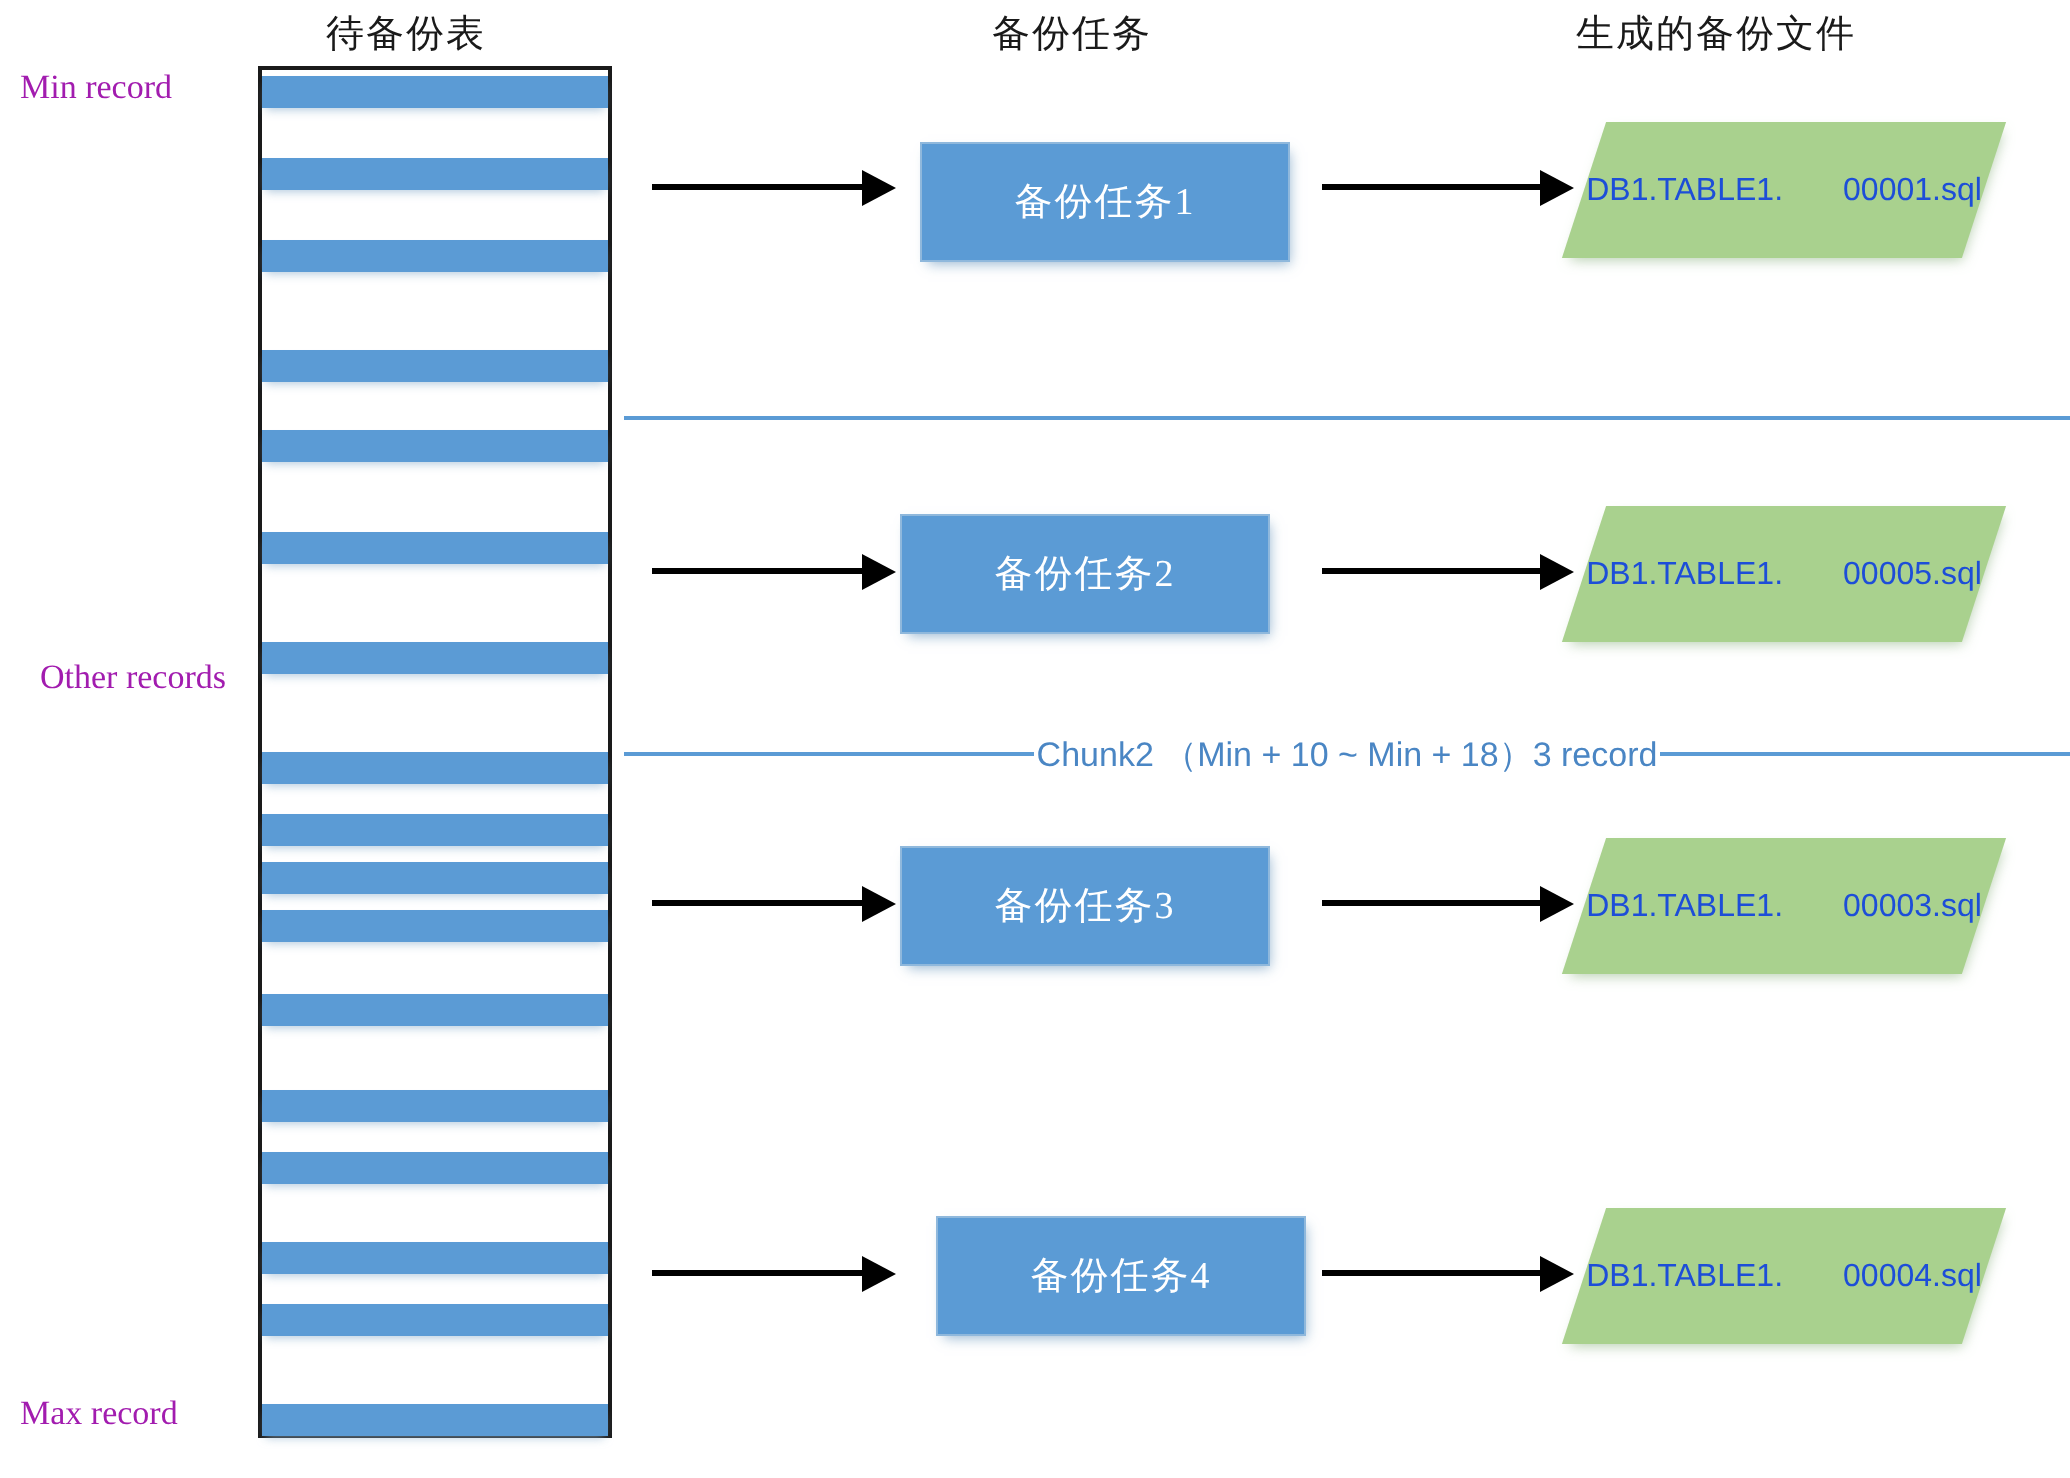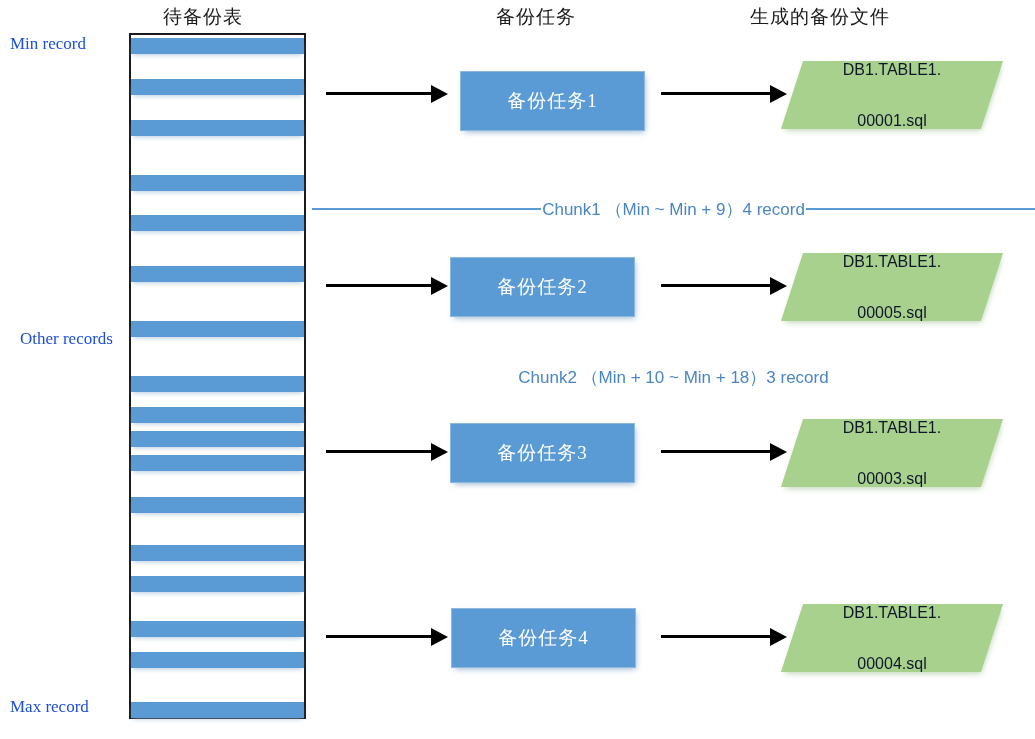--- a/index.html
+++ b/index.html
@@ -23,28 +23,28 @@
   .col-header {
     position: absolute;
     font-family: "Liberation Serif", serif;
     font-size: 19px;
     color: #1a1a1a;
     white-space: nowrap;
     letter-spacing: 1px;
   }
   #hdr-table   { left: 163px; top: 4px; text-align: center; }
   #hdr-task    { left: 496px; top: 4px; }
-  #hdr-file    { left: 750px; top: 4px; }
+  #hdr-file    { left: 788px; top: 4px; }
 
   
   .red-label {
     position: absolute;
     font-family: "Liberation Serif", serif;
     font-size: 17px;
-    color: #1d4ed8;
+    color: #a21caf;
     white-space: nowrap;
     text-align: left;
   }
   #lbl-min   { left: 10px;  top: 34px;  }
   #lbl-max   { left: 10px;  top: 697px; }
   #lbl-other { left: 20px;  top: 328px; width: 82px; line-height: 22px; }
 
   
   #record-table {
     position: absolute;
@@ -91,24 +91,24 @@
     position: absolute;
     inset: 0;
     background: #a9d18e;
     transform: skewX(-18deg);
     box-shadow: 2px 3px 6px -2px rgba(150,185,140,0.7);
   }
   .file-shape .txt {
     position: absolute;
     inset: 0;
     display: flex;
-    flex-direction: column;
+    flex-direction: row;
     align-items: center;
     justify-content: center;
-    color: #0f172a;
+    color: #1d4ed8;
     font-family: "Liberation Sans", sans-serif;
     font-size: 16px;
     line-height: 21px;
     white-space: nowrap;
     gap: 30px;
   }
 
   
   .arrow {
     position: absolute;
@@ -187,21 +187,21 @@
 
   <div class="task-box" style="left:450px; top:71px;margin-left:10px;">
     <span>备份任务1</span>
   </div>
   <div class="task-box" style="left:450px; top:257px;">
     <span>备份任务2</span>
   </div>
   <div class="task-box" style="left:450px; top:423px;">
     <span>备份任务3</span>
   </div>
-  <div class="task-box" style="left:451px; top:608px;">
+  <div class="task-box" style="left:468px; top:608px;">
     <span>备份任务4</span>
   </div>
 
   <div class="file-shape" style="left:792px; top:61px;">
     <div class="skew"></div>
     <div class="txt">
       <span>DB1.TABLE1.</span>
       <span>00001.sql</span>
     </div>
   </div>
@@ -256,22 +256,21 @@
     <div class="shaft" style="width:109px;"></div>
     <div class="head" style="left:109px;"></div>
   </div>
   <div class="arrow" style="left:661px; top:628px; width:126px;">
     <div class="shaft" style="width:109px;"></div>
     <div class="head" style="left:109px;"></div>
   </div>
 
   <div class="chunk-row" style="top:196px;">
     <div class="line"></div>
-    <div class="chunk-text">Chunk1 （Min ~ Min + 9）4 record</div>
-    <div class="line"></div>
-  </div>
-  <div class="chunk-row" style="top:364px;flex-direction:column;">
+    <div class="line"></div>
+  </div>
+  <div class="chunk-row" style="top:364px;">
     <div class="line"></div>
     <div class="chunk-text">Chunk2 （Min + 10 ~ Min + 18）3 record</div>
     <div class="line"></div>
   </div>
 
 </div>
 
 </body></html>

